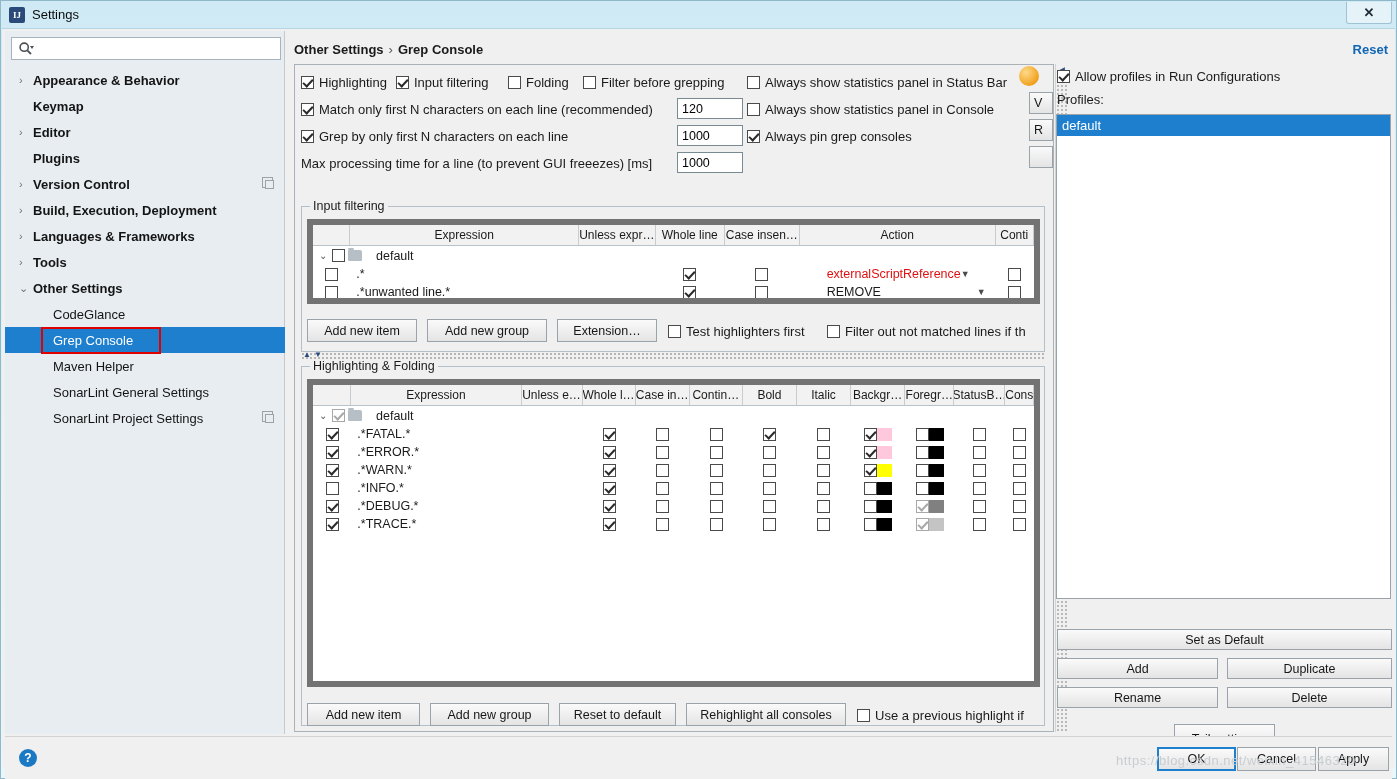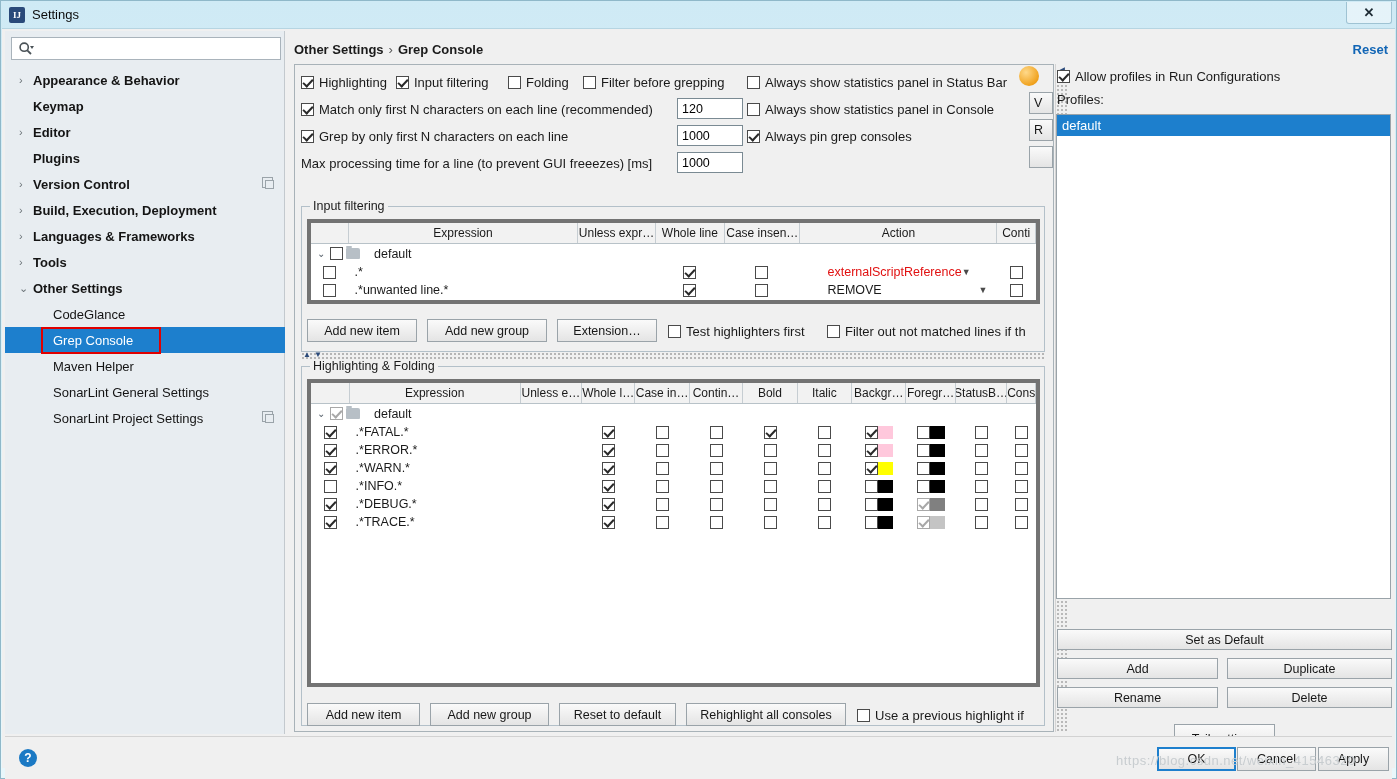--- a/index.html
+++ b/index.html
@@ -142,21 +142,21 @@
   
   .groupbox {
     position: absolute; border: 1px solid #b3c0c9;
   }
   .groupbox > .gtitle {
     position: absolute; left: 8px; top: -8px; background: #f0f0f0;
     padding: 0 3px; font-size: 12.5px; color: #1a1a1a;
   }
 
   
-  .tbl { position: absolute; background: #fff; border: 4px solid #737373; overflow: hidden; }
+  .tbl { position: absolute; background: #fff; border: 6px solid #737373; overflow: hidden; }
   .thead {
     display: flex; height: 21px; background: #f2f2f2;
     border-bottom: 1px solid #b8c2c8; align-items: stretch;
   }
   .th {
     border-right: 1px solid #c6cdd2; display: flex;
     align-items: center; justify-content: center;
     font-size: 12px; color: #1a1a1a; overflow: hidden; white-space: nowrap;
   }
   .trow { display: flex; height: 18px; align-items: center; }

